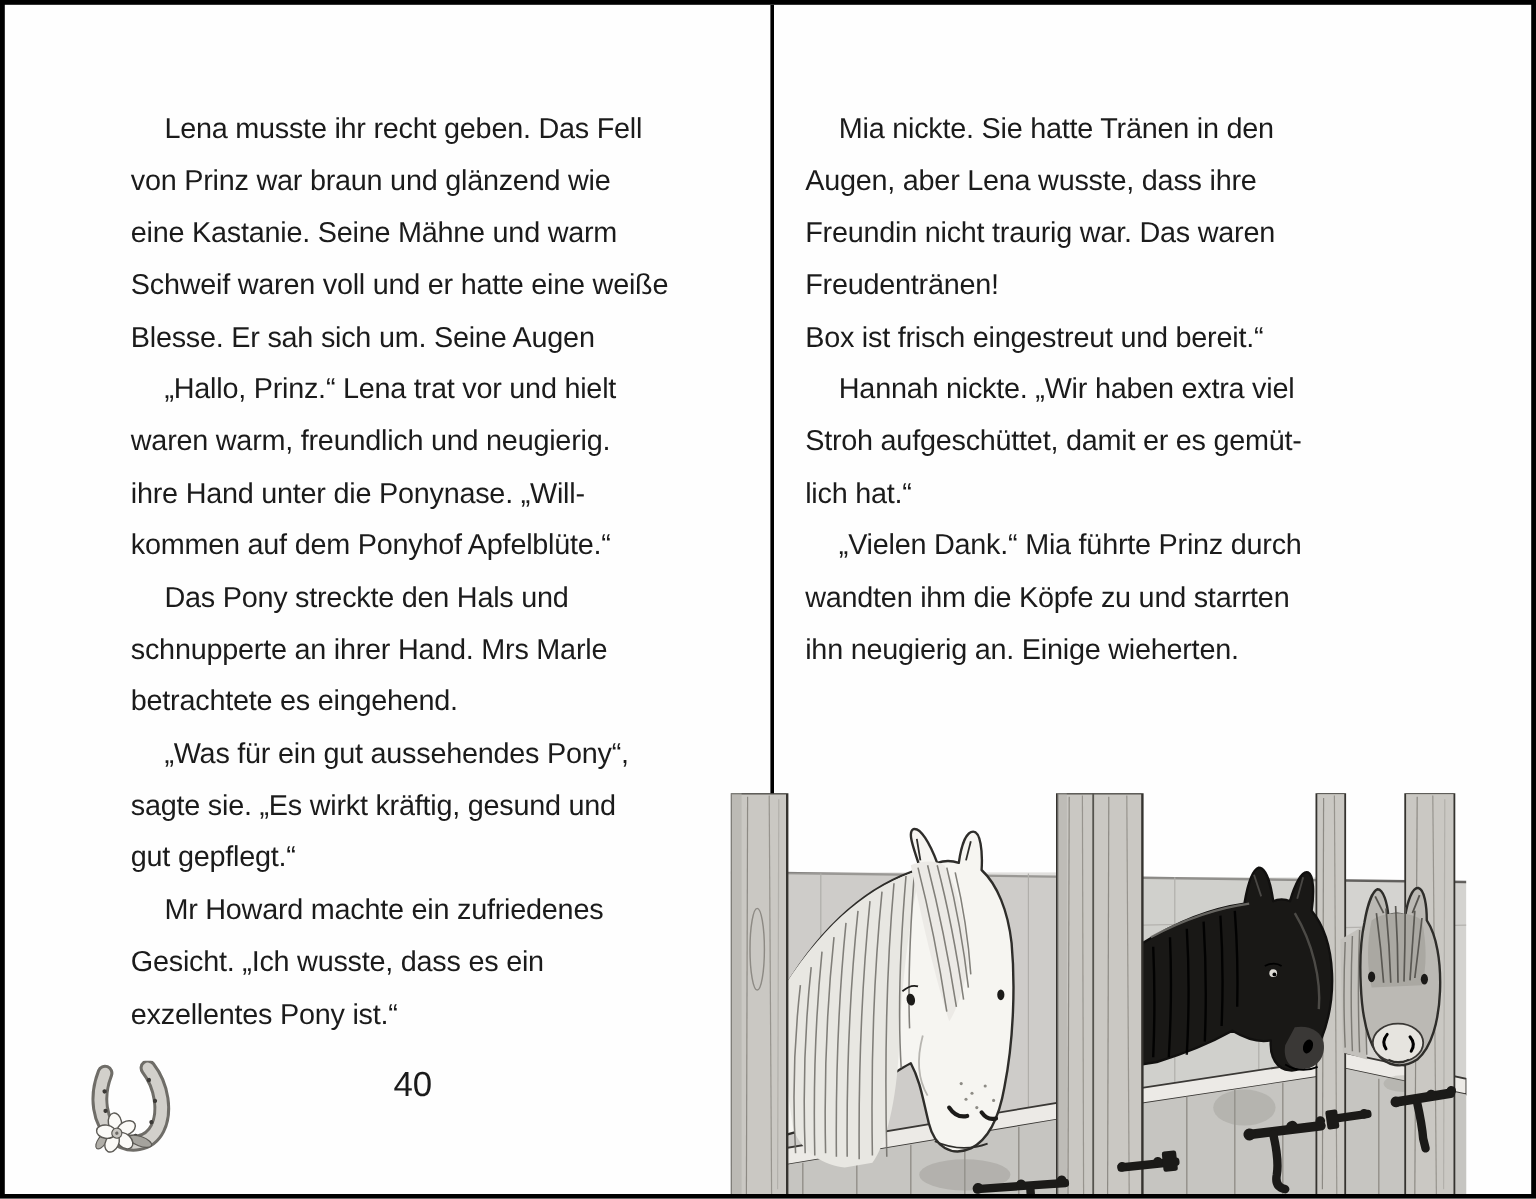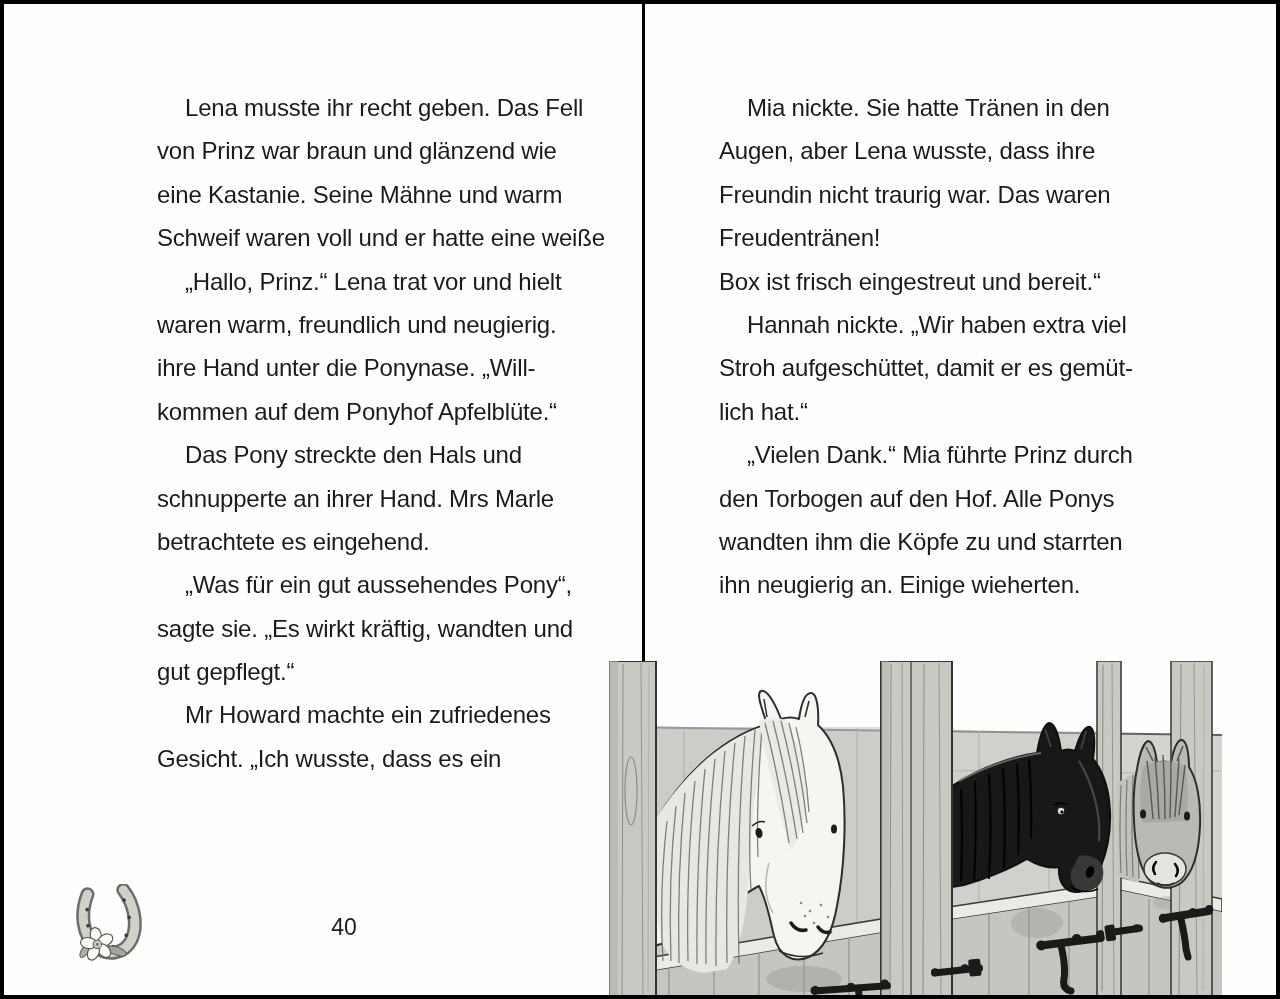--- a/index.html
+++ b/index.html
@@ -8,51 +8,53 @@
     border:4px solid #000;box-sizing:border-box;overflow:hidden;
     font-family:"Liberation Sans","DejaVu Sans",sans-serif;color:#1b1b1b;
   }
   .divider{position:absolute;left:638px;top:0;width:3px;height:999px;background:#000;}
   .page{position:absolute;top:0;height:100%;}
   .page-left{left:0;width:638px;}
   .page-right{left:603px;width:763px;}
   .text-block{position:absolute;top:82px;width:486px;}
   .page-left .text-block{left:105px;}
   .page-right .text-block{left:64px;}
-  .tline{height:43.4px;line-height:43.4px;font-size:24px;letter-spacing:-0.2px;white-space:nowrap;margin-left:48px;}
+  .tline{height:43.4px;line-height:43.4px;font-size:24px;letter-spacing:-0.2px;white-space:nowrap;}
   .tline.ind{padding-left:28px;}
   .ornament{position:absolute;left:70px;top:880px;width:70px;height:80px;}
-  .page-number{position:absolute;left:105px;top:903px;width:470px;text-align:center;
-    font-size:23px;line-height:40px;}
+  .page-number{position:absolute;left:105px;top:880px;width:470px;text-align:center;
+    font-size:29px;line-height:40px;}
   .illustration{position:absolute;left:2px;top:657px;width:613px;height:338px;}
   svg{display:block;}
 </style>
 </head>
 <body>
 
 <div class="spread">
 
   <div class="page page-left">
     <div class="text-block">
         <div class="tline ind">Lena musste ihr recht geben. Das Fell</div>
         <div class="tline">von Prinz war braun und glänzend wie</div>
         <div class="tline">eine Kastanie. Seine Mähne und warm</div>
         <div class="tline">Schweif waren voll und er hatte eine weiße</div>
+        <div class="tline">Blesse. Er sah sich um. Seine Augen</div>
         <div class="tline ind">„Hallo, Prinz.“ Lena trat vor und hielt</div>
         <div class="tline">waren warm, freundlich und neugierig.</div>
         <div class="tline">ihre Hand unter die Ponynase. „Will-</div>
         <div class="tline">kommen auf dem Ponyhof Apfelblüte.“</div>
         <div class="tline ind">Das Pony streckte den Hals und</div>
         <div class="tline">schnupperte an ihrer Hand. Mrs Marle</div>
         <div class="tline">betrachtete es eingehend.</div>
         <div class="tline ind">„Was für ein gut aussehendes Pony“,</div>
-        <div class="tline">sagte sie. „Es wirkt kräftig, wandten und</div>
+        <div class="tline">sagte sie. „Es wirkt kräftig, gesund und</div>
         <div class="tline">gut gepflegt.“</div>
         <div class="tline ind">Mr Howard machte ein zufriedenes</div>
         <div class="tline">Gesicht. „Ich wusste, dass es ein</div>
+        <div class="tline">exzellentes Pony ist.“</div>
       </div>
 
     <div class="ornament">
       <svg viewBox="0 0 70 80" width="70" height="80">
         <g transform="rotate(-10 35 40)">
           <path d="M19,7 C8,25 7,46 18,60 C28,72 45,72 54,60 C63,48 64,26 55,9" fill="none" stroke="#6f6d68" stroke-width="14" stroke-linecap="round"></path>
           <path d="M19,7 C8,25 7,46 18,60 C28,72 45,72 54,60 C63,48 64,26 55,9" fill="none" stroke="#d2d0cb" stroke-width="9" stroke-linecap="round"></path>
           <circle cx="16" cy="22" r="1.8" fill="#3c3a37"></circle>
           <circle cx="14" cy="38" r="1.8" fill="#3c3a37"></circle>
           <circle cx="20" cy="53" r="1.8" fill="#3c3a37"></circle>
@@ -84,21 +86,20 @@
     <div class="text-block">
         <div class="tline ind">Mia nickte. Sie hatte Tränen in den</div>
         <div class="tline">Augen, aber Lena wusste, dass ihre</div>
         <div class="tline">Freundin nicht traurig war. Das waren</div>
         <div class="tline">Freudentränen!</div>
         <div class="tline">Box ist frisch eingestreut und bereit.“</div>
         <div class="tline ind">Hannah nickte. „Wir haben extra viel</div>
         <div class="tline">Stroh aufgeschüttet, damit er es gemüt-</div>
         <div class="tline">lich hat.“</div>
         <div class="tline ind">„Vielen Dank.“ Mia führte Prinz durch</div>
-        <div class="tline">den Torbogen auf den Hof. Alle Ponys</div>
         <div class="tline">wandten ihm die Köpfe zu und starrten</div>
         <div class="tline">ihn neugierig an. Einige wieherten.</div>
       </div>
 
     <div class="illustration">
       <svg viewBox="0 0 613 338" width="613" height="338">
 
         <g>
           <polygon points="0,66 613,74 613,338 0,338" fill="#d4d3d0"></polygon>
           <polyline points="0,66 613,74" fill="none" stroke="#4a4845" stroke-width="2" opacity="0.85"></polyline>

